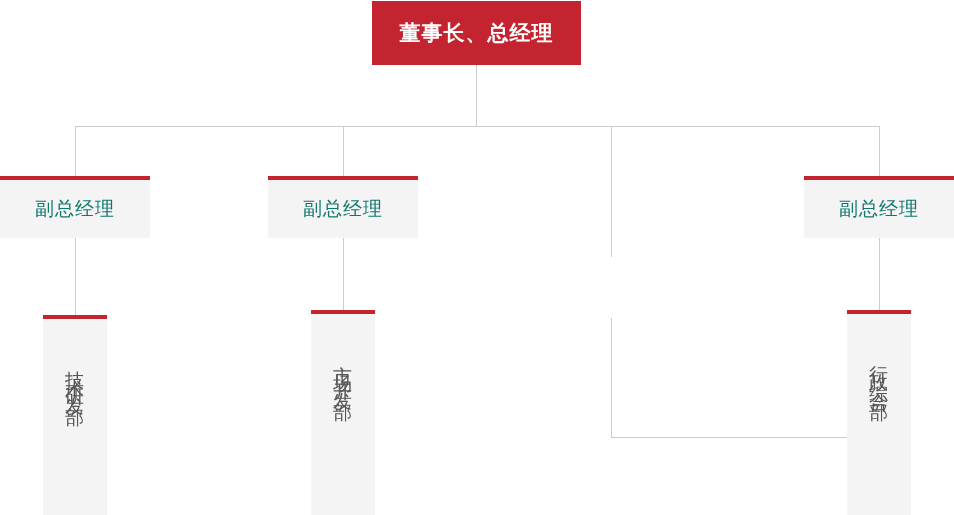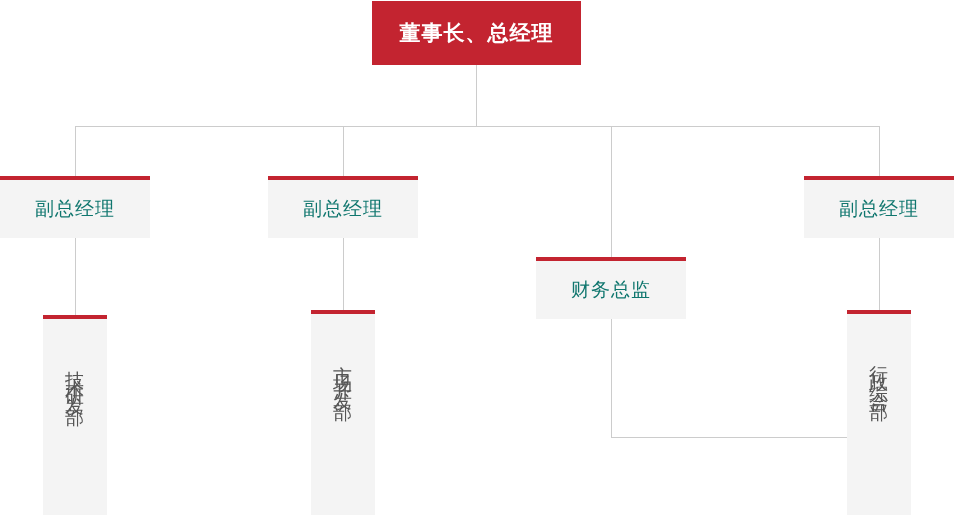--- a/index.html
+++ b/index.html
@@ -98,23 +98,20 @@
   </div>
 
   <div class="node node-mid" style="left:0px; top:176px; width:150px; height:62px;">
     <span>副总经理</span>
   </div>
 
   <div class="node node-mid" style="left:268px; top:176px; width:150px; height:62px;">
     <span>副总经理</span>
   </div>
 
-  <div class="node node-mid" style="left:536px; top:257px; width:150px; height:62px;">
-    <span>财务总监</span>
-  </div>
 
   <div class="node node-mid" style="left:804px; top:176px; width:150px; height:62px;">
     <span>副总经理</span>
   </div>
 
   <div class="node node-dept" style="left:43px; top:315px; width:64px; height:200px;">
     <span class="vtext">技术研发部</span>
   </div>
 
   <div class="node node-dept" style="left:311px; top:310px; width:64px; height:205px;">

